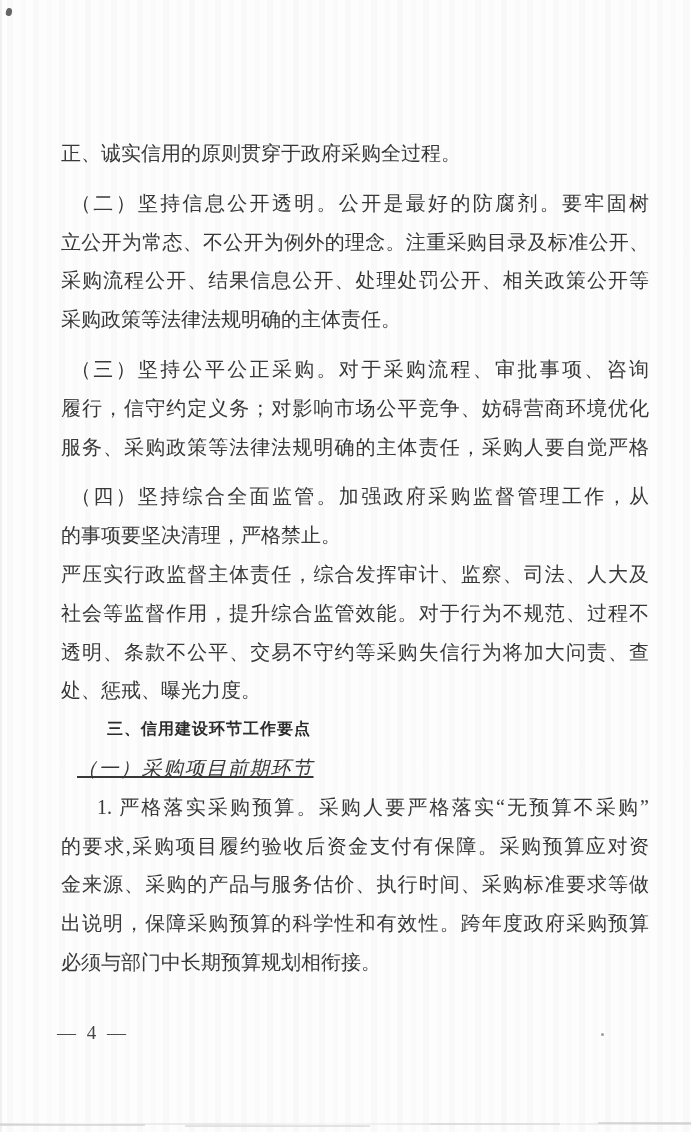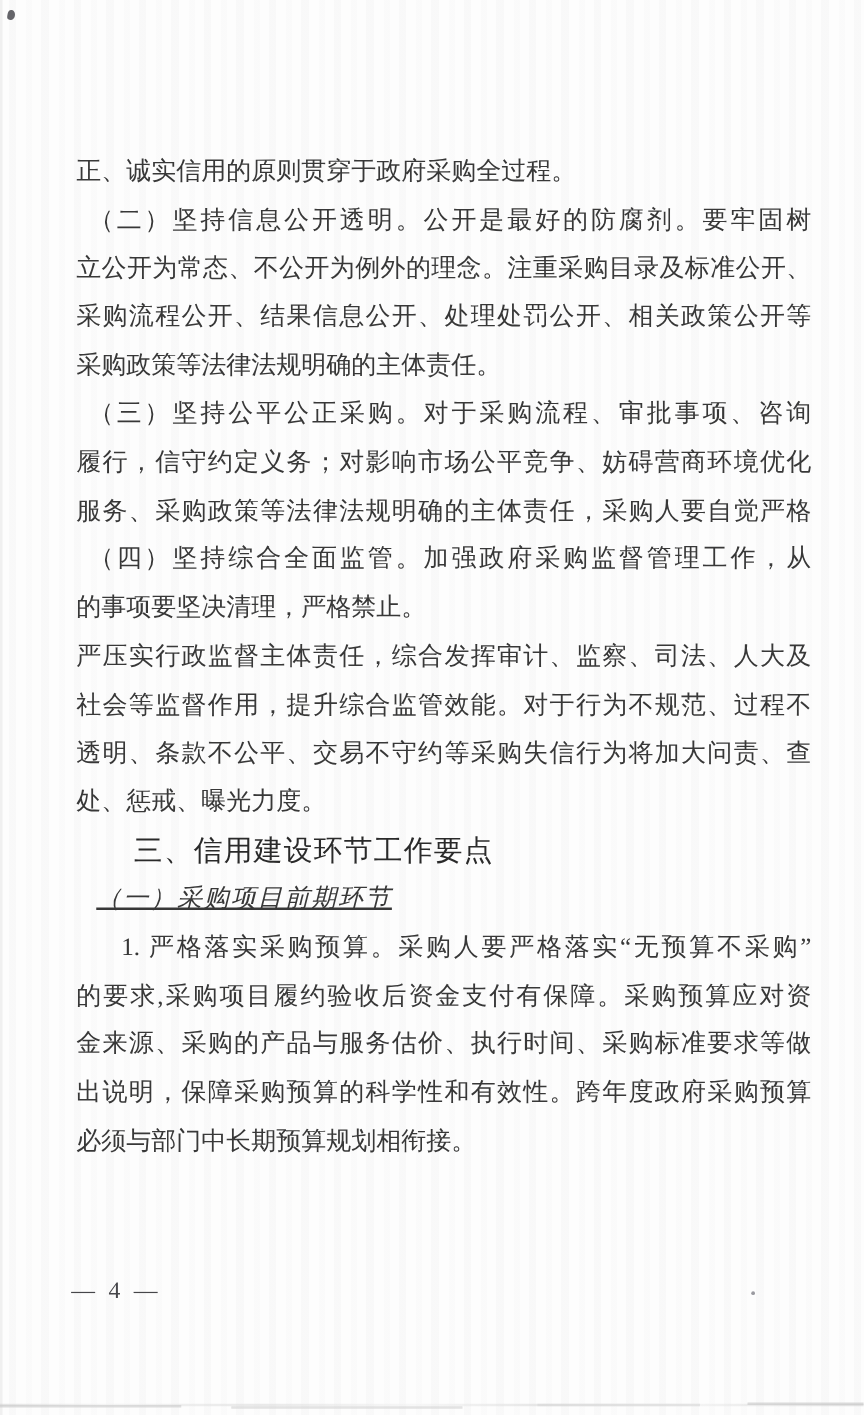--- a/index.html
+++ b/index.html
@@ -13,36 +13,36 @@
         rgba(30,30,40,0.012) 21px, rgba(30,30,40,0.012) 26px),
       #fdfdfd;
     font-family:"Liberation Serif","DejaVu Serif",serif;
     color:#353535;
   }
   .page-edge-left{
     position:absolute;left:0;top:0;width:2px;height:1132px;
     background:#f0f0f0;
   }
   .text-block{
-    position:absolute;left:61px;top:118px;width:588px;
+    position:absolute;left:61px;top:134px;width:588px;
   }
   .line{
     font-size:20px;line-height:38.8px;height:38.8px;overflow:hidden;
     text-align:justify;text-align-last:justify;
     white-space:normal;color:#383838;
   }
   .line.last{text-align-last:left;}
   .s-heading-bold{
-    font-weight:normal;font-size:23px;color:#2a2a2a;
+    font-weight:bold;font-size:16px;color:#2a2a2a;
     font-family:"Liberation Sans","DejaVu Sans",sans-serif;
     letter-spacing:1px;
   }
   .s-heading-kai{font-style:italic;letter-spacing:1.5px;}
   .ind-none{text-indent:0;}
-  .ind-paren{text-indent:10px;}
+  .ind-paren{text-indent:10px;margin-top:11px;}
   .ind-kai{text-indent:16px;text-decoration:underline;}
   .ind-num{text-indent:36px;}
   .ind-heading{text-indent:46px;}
   .page-number{
     position:absolute;left:57px;top:1022px;
     font-size:19px;letter-spacing:3px;color:#46464a;
     white-space:nowrap;
   }
   .scan-speck{
     position:absolute;left:6px;top:8px;width:6px;height:8px;

